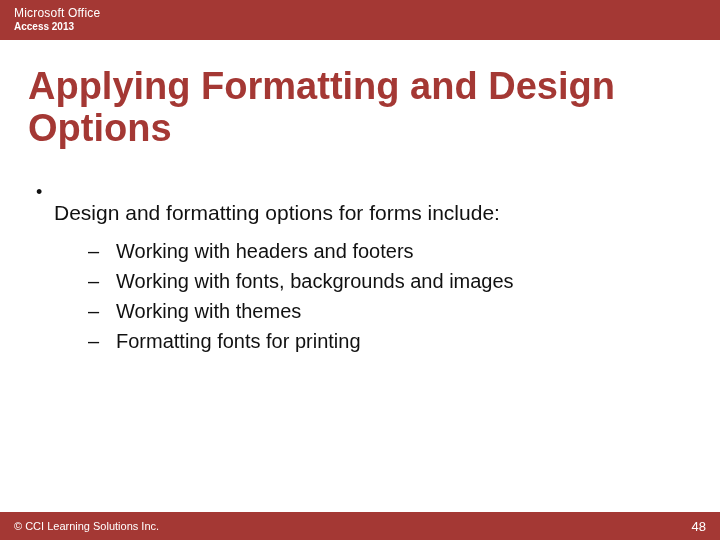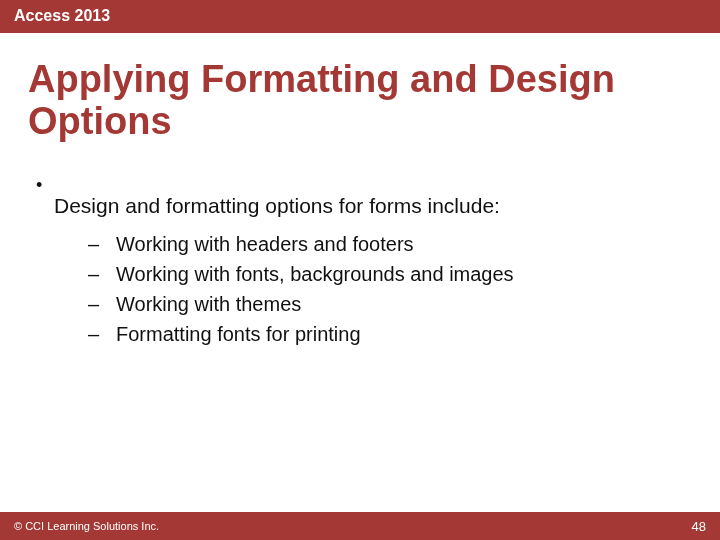--- a/index.html
+++ b/index.html
@@ -1,39 +1,40 @@
 <!DOCTYPE html>
 <html><head>
 <meta charset="utf-8">
 <style>
   * { margin: 0; padding: 0; box-sizing: border-box; }
   html, body { width: 720px; height: 540px; font-family: "Segoe UI", Arial, sans-serif; background: #fff; overflow: hidden; }
   .slide { width: 720px; height: 540px; position: relative; display: flex; flex-direction: column; }
   .header-bar { background: #a43834; color: #fff; padding: 6px 14px 8px 14px; }
   .hb-line1 { font-size: 12px; font-weight: 400; letter-spacing: 0.2px; }
-  .hb-line2 { font-size: 16px; font-weight: 700; margin-top: 1px; }
+  .hb-line2 { font-size: 10px; font-weight: 700; margin-top: 1px; }
   .title-area { padding: 26px 28px 10px 28px; }
   .title { color: #a43834; font-size: 38px; font-weight: 700; line-height: 1.1; }
   .body-area { padding: 18px 30px 0 36px; font-size: 21px; color: #111; }
   .bullet-row { display: flex; align-items: flex-start; margin-bottom: 10px; }
   .bullet-dot { width: 18px; flex: 0 0 18px; text-align: left; font-size: 18px; line-height: 28px; }
   .bullet-text { line-height: 28px; margin-top: 21px; }
   .sublist { margin-top: 6px; margin-left: 52px; }
   .sub-row { display: flex; align-items: flex-start; margin-bottom: 2px; }
   .sub-dash { width: 28px; flex: 0 0 28px; font-size: 20px; line-height: 28px; }
   .sub-text { font-size: 20px; line-height: 28px; }
   .footer-bar { position: absolute; left: 0; right: 0; bottom: 0; height: 28px; background: #a43834; color: #fff; display: flex; align-items: center; justify-content: space-between; padding: 13px 14px; font-size: 11px; }
   .page-num { font-size: 13px; }
 </style>
 </head>
 <body>
 
 <div class="slide">
 
   <div class="header-bar">
+    <div class="hb-line1">Microsoft Office</div>
     <div class="hb-line2">Access 2013</div>
   </div>
 
   <div class="title-area">
     <div class="title">Applying Formatting and Design Options</div>
   </div>
 
   <div class="body-area">
     <div class="bullet-row">
       <div class="bullet-dot">•</div>

